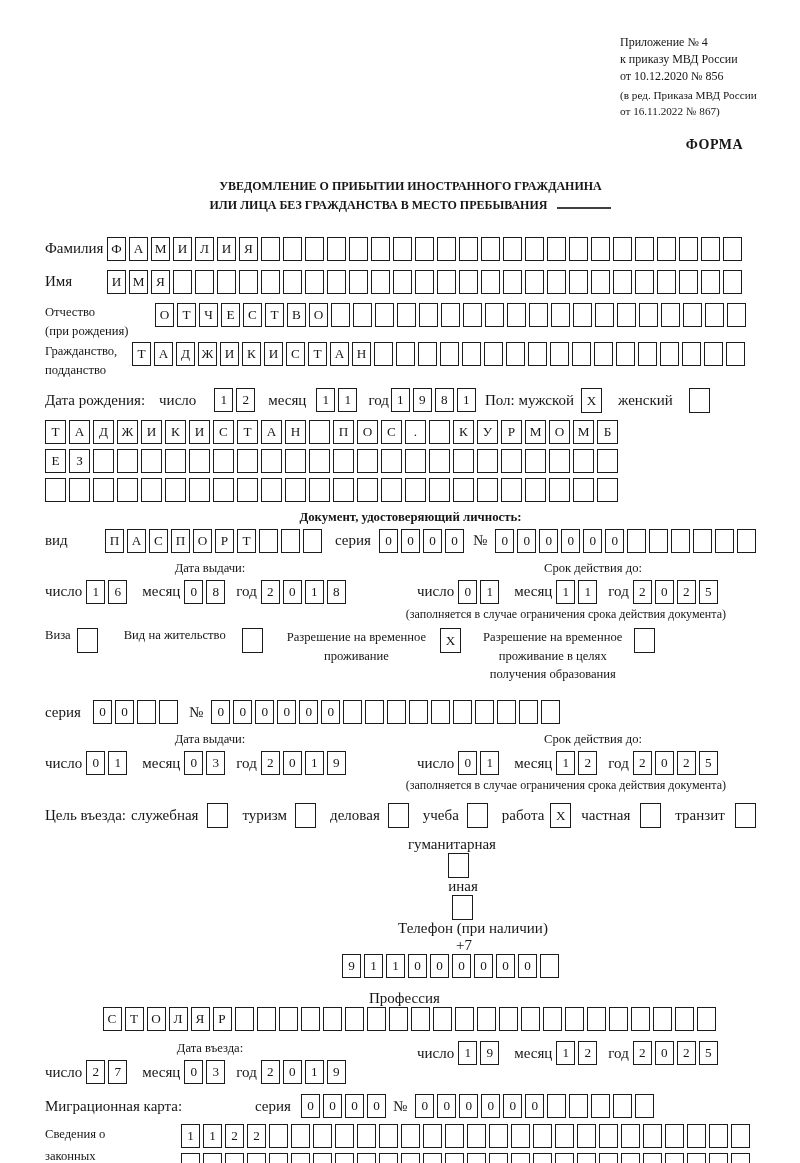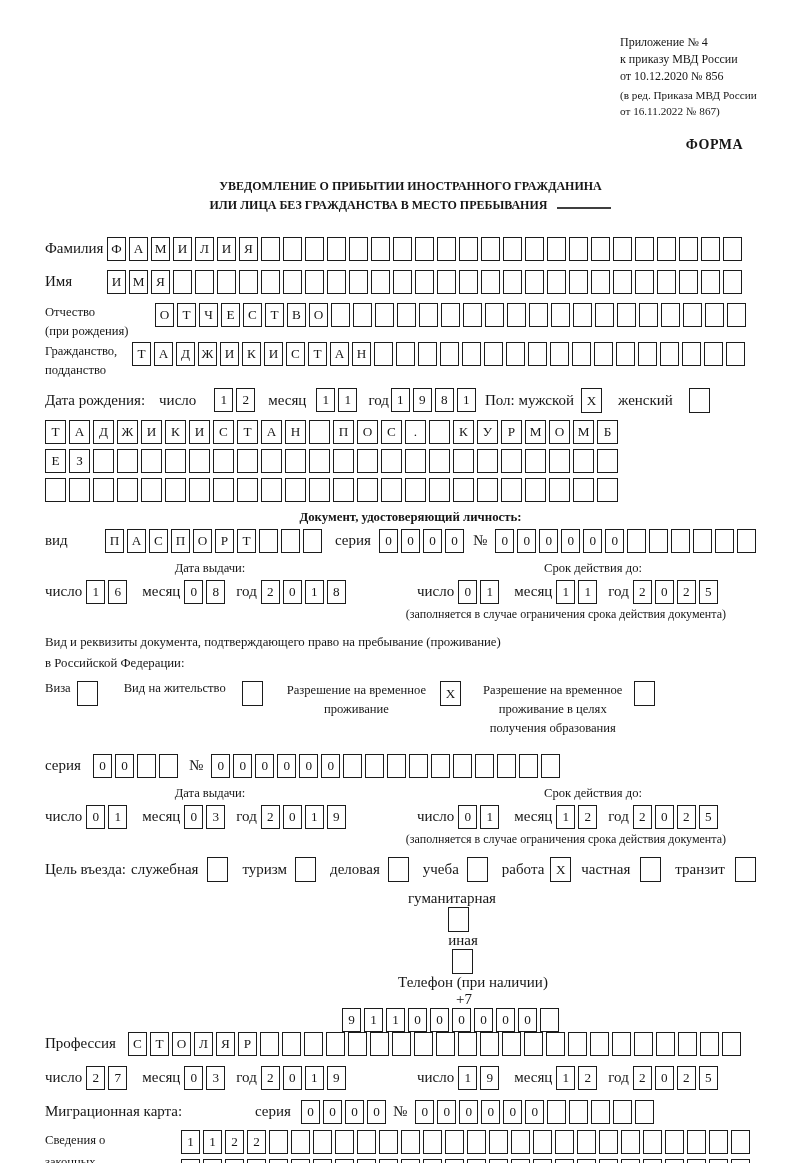--- a/index.html
+++ b/index.html
@@ -402,24 +402,20 @@
             <span class="cell">2</span>
             <span class="cell">0</span>
             <span class="cell">2</span>
             <span class="cell">5</span>
           </span>
       </div>
     </div>
   </div>
   <div class="note">(заполняется в случае ограничения срока действия документа)</div>
 
-  <div class="plain">
-    <div>Вид и реквизиты документа, подтверждающего право на пребывание (проживание)</div>
-    <div>в Российской Федерации:</div>
-  </div>
 
   <div class="permits">
     <div class="permit-item">
       <span>Виза</span>
       <span class="checkbox" style="margin-left:6px;"></span>
     </div>
     <div class="permit-item" style="margin-left:26px;">
       <span>Вид на жительство</span>
       <span class="checkbox" style="margin-left:16px;"></span>
     </div>
@@ -549,21 +545,21 @@
         <span class="cell">0</span>
         <span class="cell">0</span>
         <span class="cell">0</span>
         <span class="cell">0</span>
         <span class="cell">0</span>
         <span class="cell">0</span>
         <span class="cell"></span>
       </span>
   </div>
 
-  <div class="frow" style="margin-top:0;">
+  <div class="frow" style="margin-top:12px;flex-direction:column;">
     <span class="flabel" style="width:83px;">Профессия</span>
     <span class="boxes">
         <span class="cell">С</span>
         <span class="cell">Т</span>
         <span class="cell">О</span>
         <span class="cell">Л</span>
         <span class="cell">Я</span>
         <span class="cell">Р</span>
         <span class="cell"></span>
         <span class="cell"></span>
@@ -585,20 +581,21 @@
         <span class="cell"></span>
         <span class="cell"></span>
         <span class="cell"></span>
         <span class="cell"></span>
         <span class="cell"></span>
       </span>
   </div>
 
   <div class="datepair" style="margin-top:10px;">
     <div class="dp-col-l">
+      <div class="dp-title">Дата въезда:</div>
       <div class="dp-row">
         <span class="flabel">число</span>
         <span class="boxes">
             <span class="cell">2</span>
             <span class="cell">7</span>
           </span>
         <span class="flabel" style="margin-left:12px;">месяц</span>
         <span class="boxes">
             <span class="cell">0</span>
             <span class="cell">3</span>

